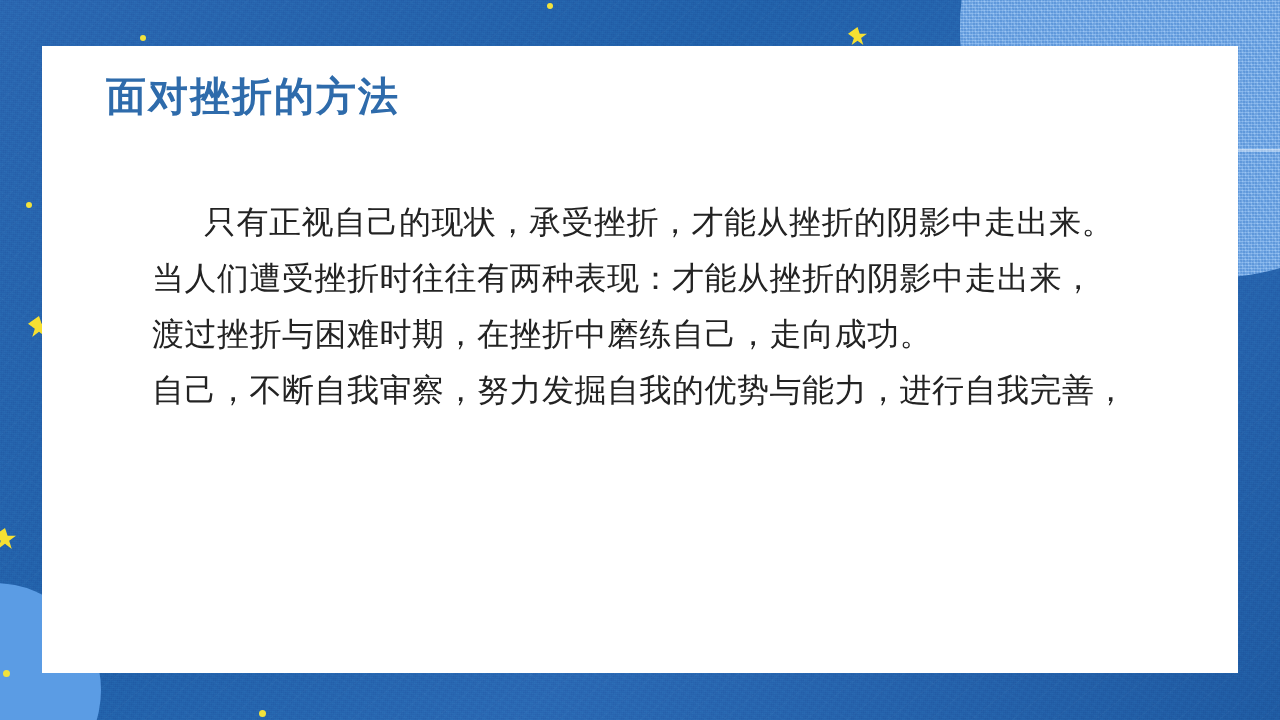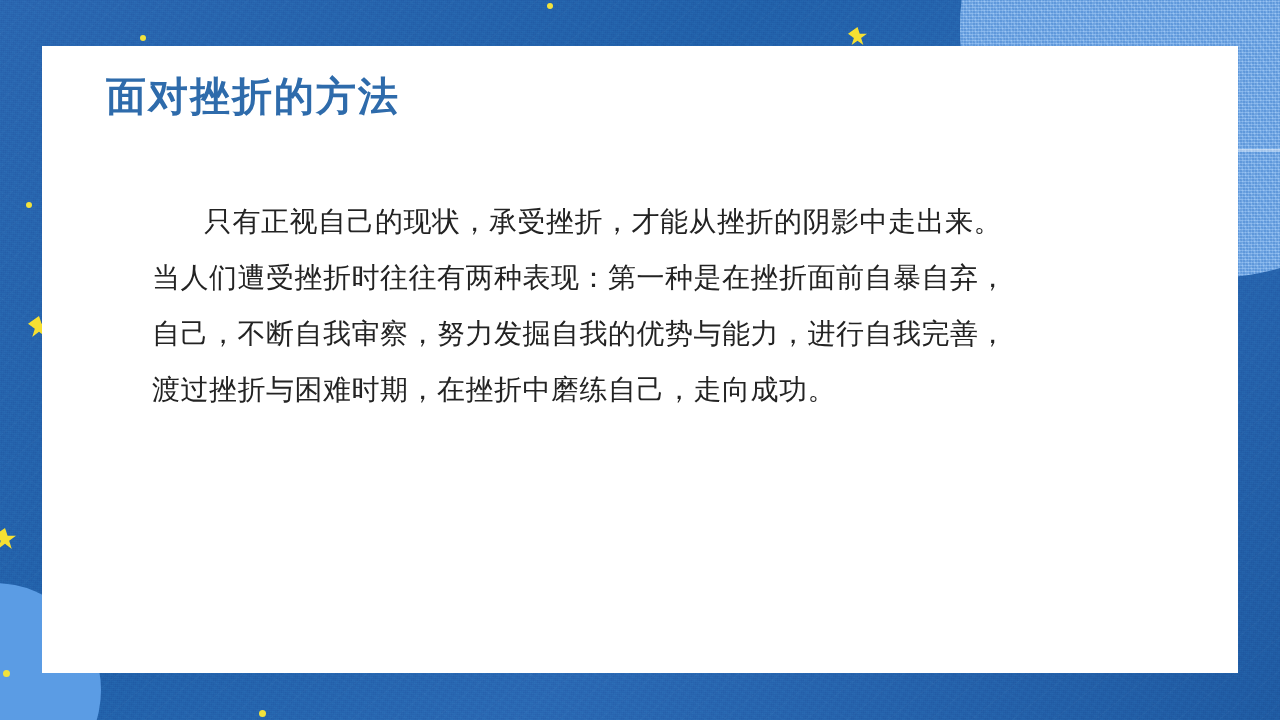--- a/index.html
+++ b/index.html
@@ -133,21 +133,21 @@
 
   .heading-line {
     font-size: 25px;
     line-height: 40px;
     letter-spacing: 1px;
     color: #2b2b2b;
     margin: 0 0 14px 45px;
     white-space: nowrap;
   }
   .para-line {
-    font-size: 28px;
+    font-size: 32px;
     line-height: 56px;
     letter-spacing: 0.5px;
     color: #232323;
     margin: 0;
     white-space: nowrap;
   }
   .para-line.indent {
     text-indent: 52px;
   }
 </style>
@@ -177,22 +177,22 @@
 
   <div id="card">
 
     <div id="card-title">面对挫折的方法</div>
 
     <div id="body-block">
 
 
       <p class="para-line indent">只有正视自己的现状，承受挫折，才能从挫折的阴影中走出来。</p>
 
-      <p class="para-line">当人们遭受挫折时往往有两种表现：第一种是在挫折面前自暴自弃，</p>
+      <p class="para-line">当人们遭受挫折时往往有两种表现：才能从挫折的阴影中走出来，</p>
 
 
+      <p class="para-line">渡过挫折与困难时期，在挫折中磨练自己，走向成功。</p>
+
       <p class="para-line">自己，不断自我审察，努力发掘自我的优势与能力，进行自我完善，</p>
-
-      <p class="para-line">渡过挫折与困难时期，在挫折中磨练自己，走向成功。</p>
 
     </div>
   </div>
 </div>
 
 </body></html>

